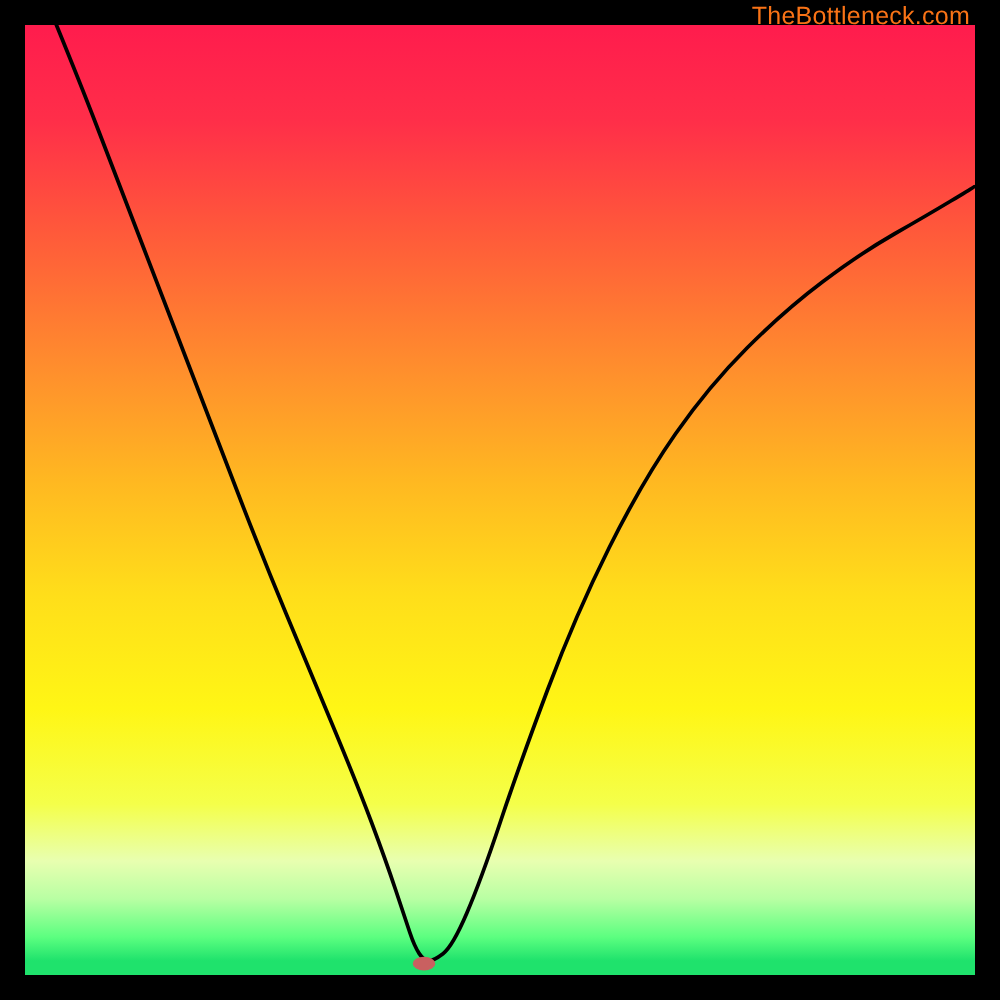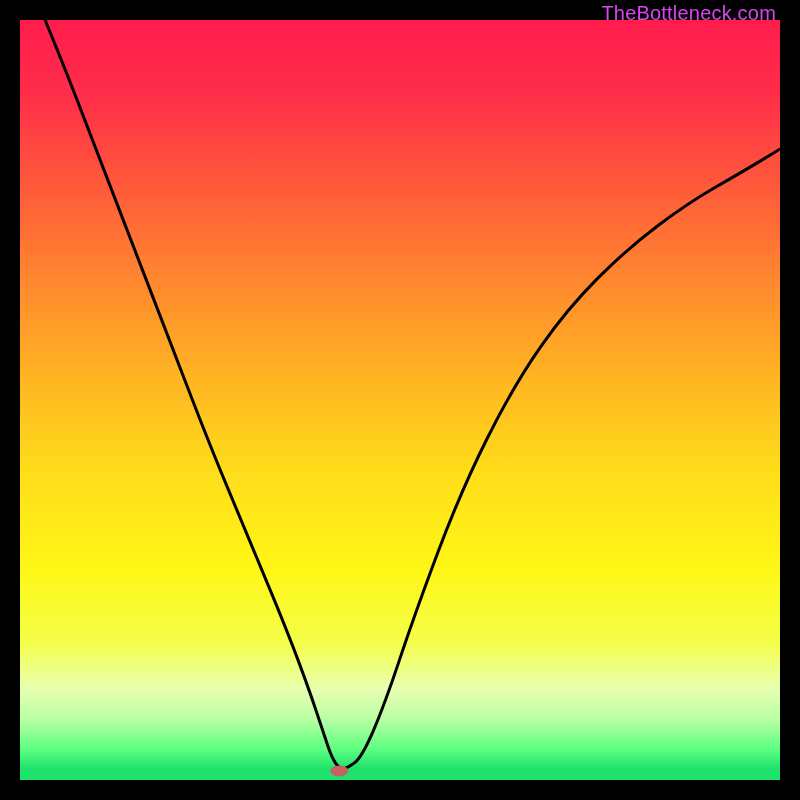--- a/index.html
+++ b/index.html
@@ -27,21 +27,21 @@
   .curve-layer {
     position: absolute;
     left: 0; top: 0;
     width: 100%; height: 100%;
     pointer-events: none;
   }
   .watermark {
     position: absolute;
     top: 2px;
     right: 24px;
-    color: #d946ef;
+    color: #f97316;
     font-size: 20px;
     font-weight: 400;
     letter-spacing: 0.2px;
   }
 </style>
 </head>
 <body>
 
 <div class="watermark">TheBottleneck.com</div>
 

